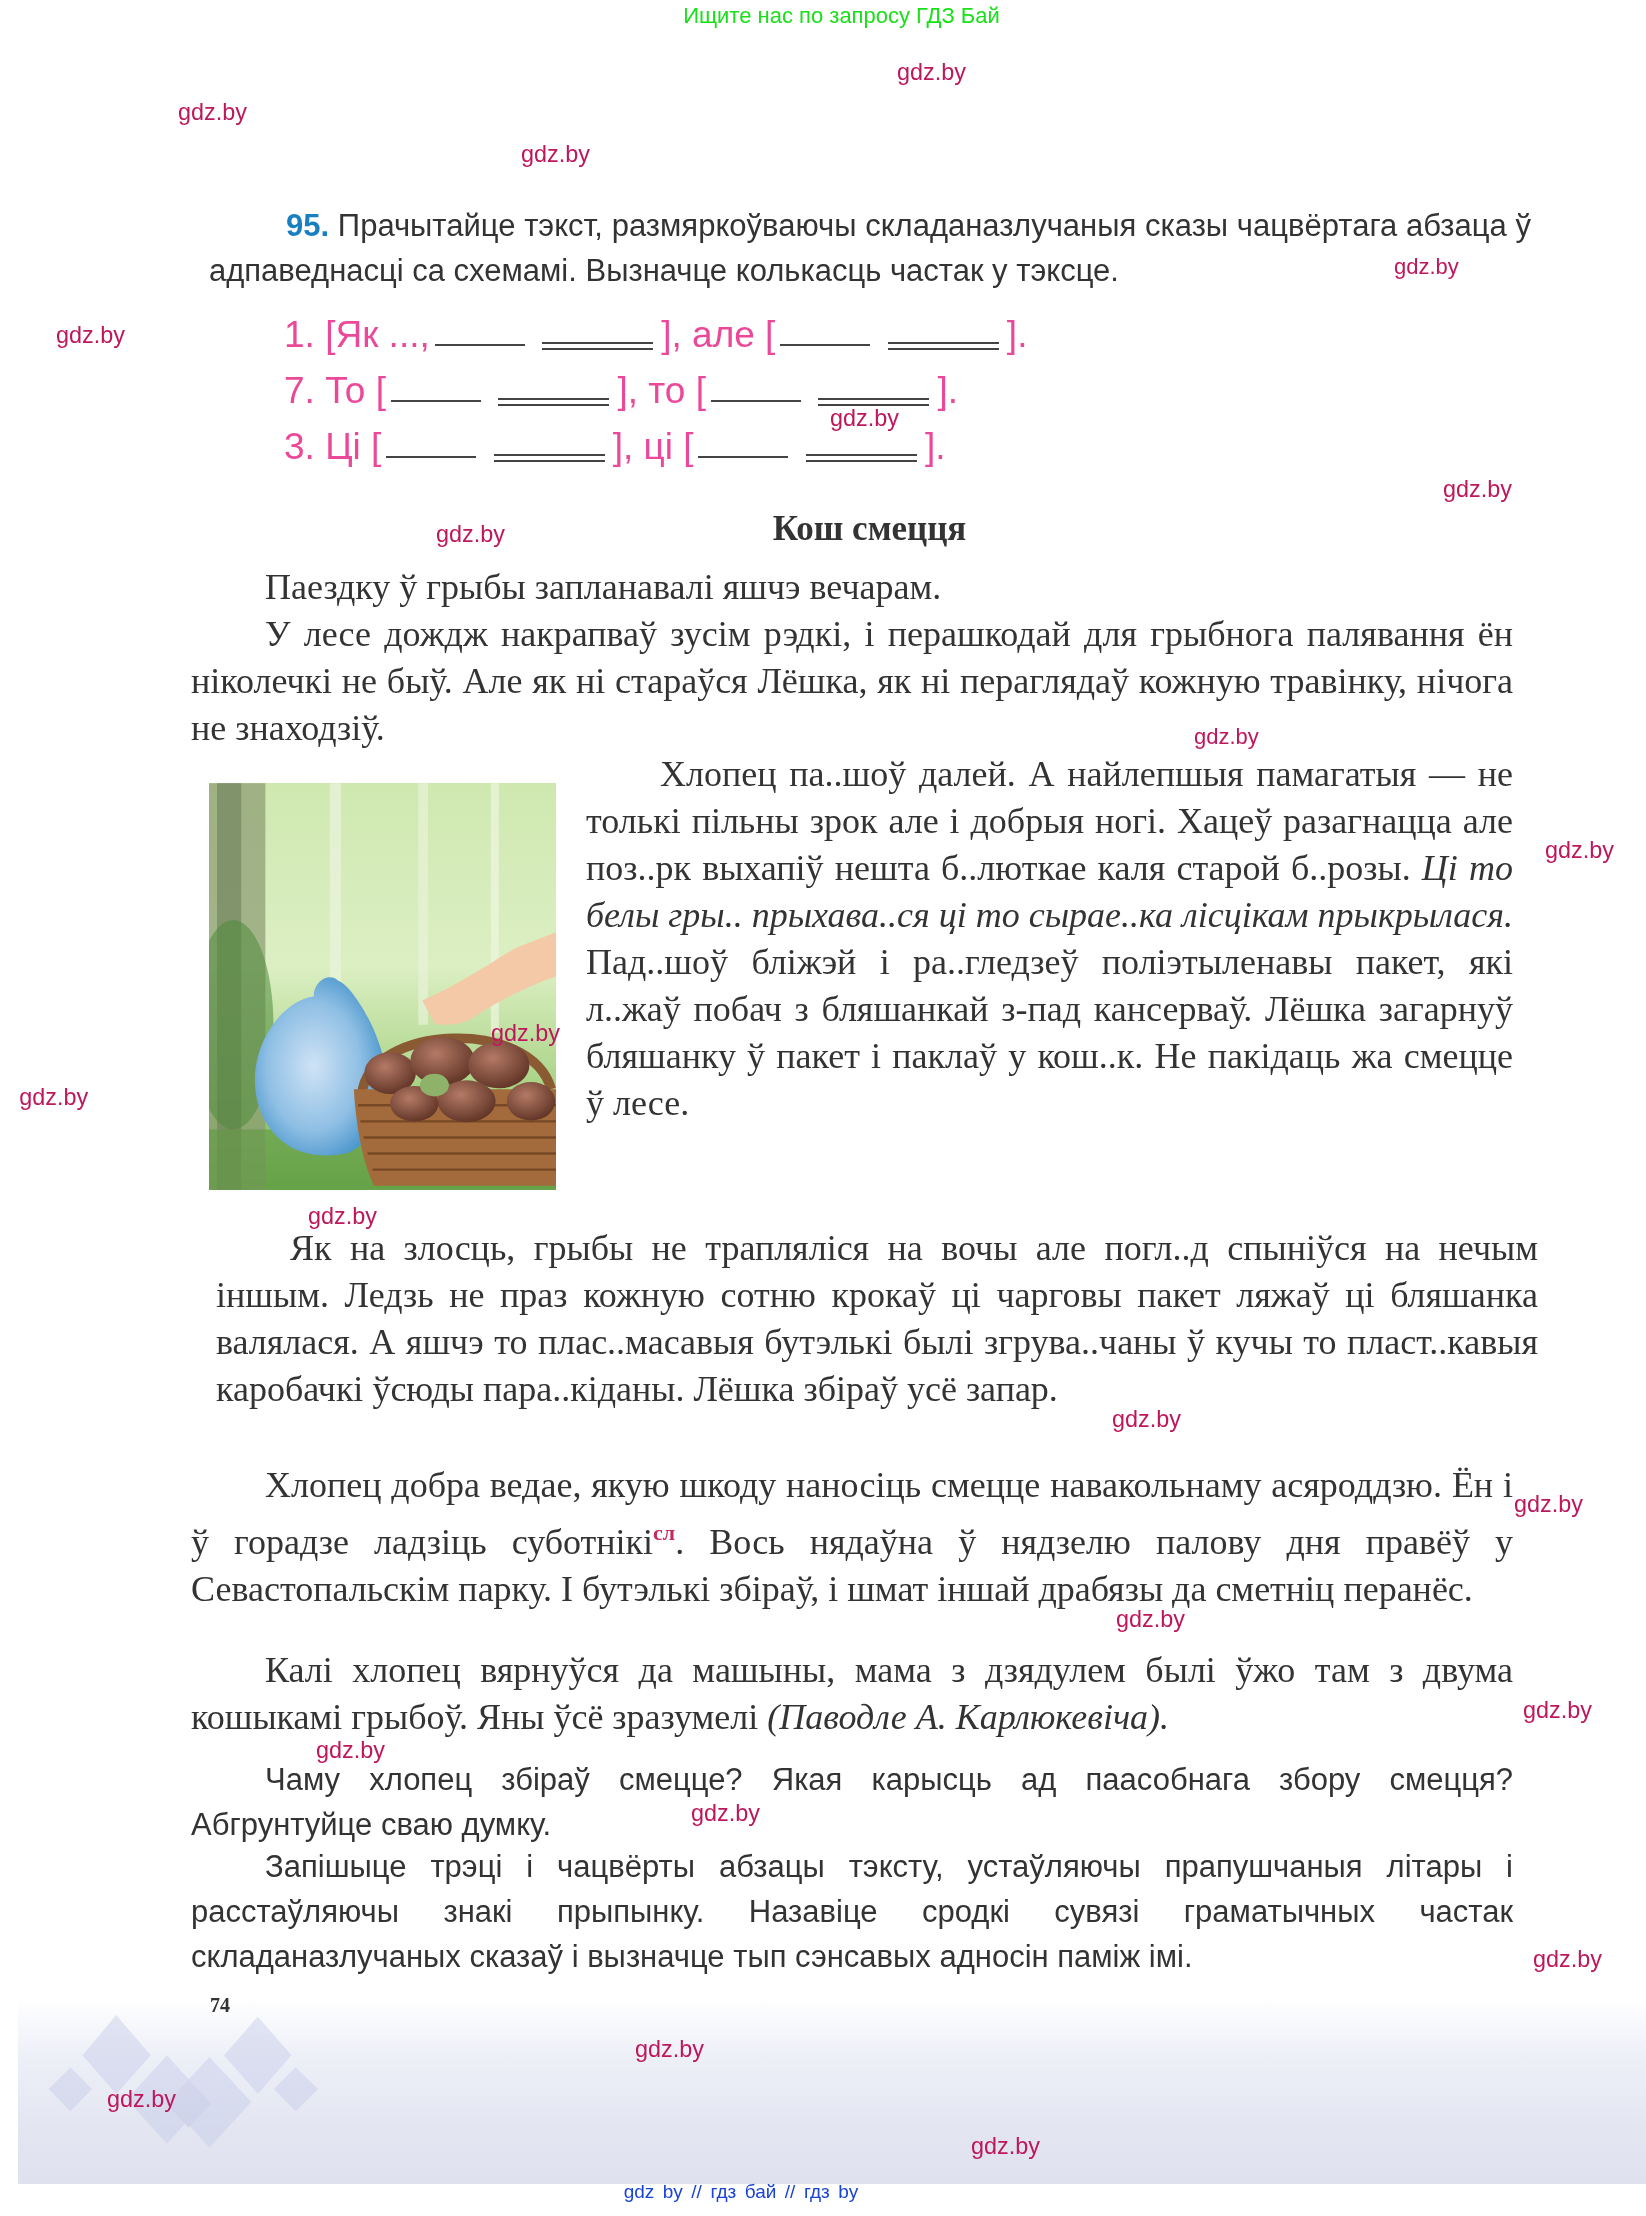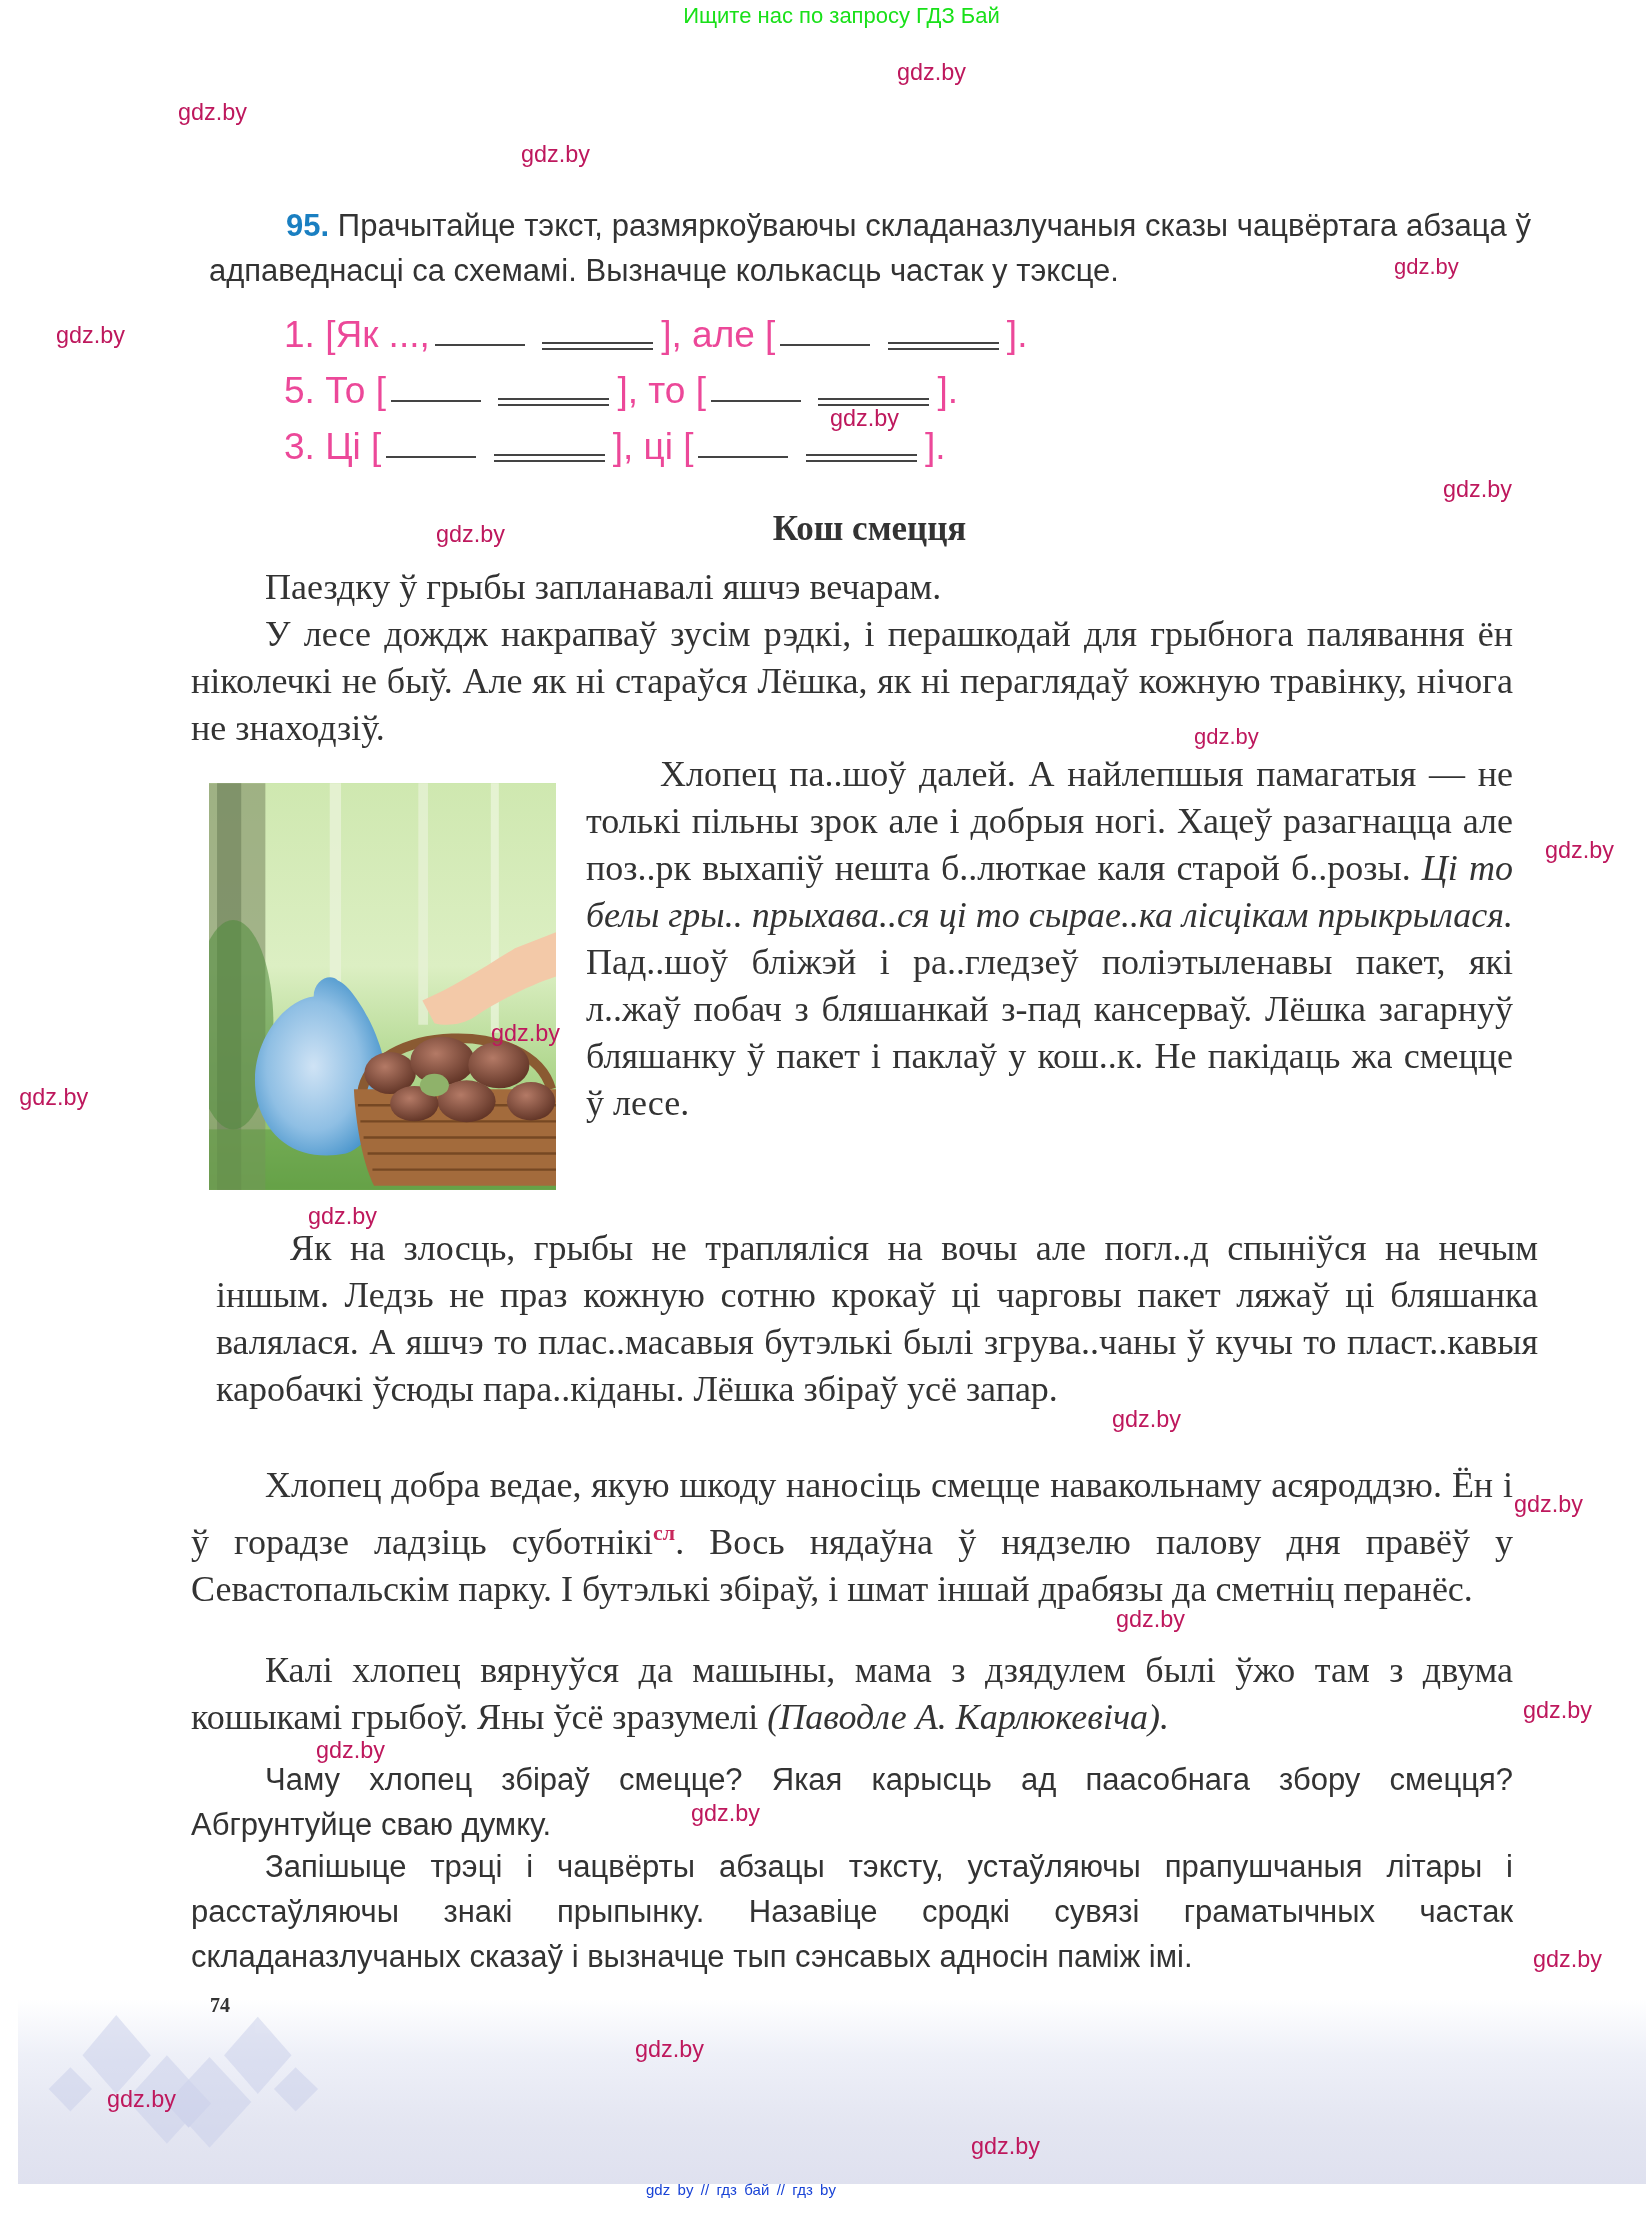--- a/index.html
+++ b/index.html
@@ -51,41 +51,41 @@
   
   .q { position: absolute; left: 191px; width: 1322px; font-family: "Liberation Sans", sans-serif;
     font-size: 31px; line-height: 45px; color: #333; text-align: justify; }
 
   
   .footer-band { left: 0; top: 1999px; width: 1647px; height: 185px;
     background: linear-gradient(180deg, #ffffff 0%, #eef0f8 30%, #e3e5f1 70%, #dfe1ef 100%); }
   .page-num { left: 192px; top: 1994px; font-family: "Liberation Serif", serif;
     font-weight: bold; font-size: 20px; color: #333; }
   .bottom-links { left: 0; width: 1446px; top: 2181px; text-align: center;
-    font-family: "Liberation Sans", sans-serif; font-size: 15px; color: #1a44d6; word-spacing: 3.2px; }
+    font-family: "Liberation Sans", sans-serif; font-size: 19px; color: #1a44d6; word-spacing: 3.2px; }
 </style>
 </head>
 <body>
 
 <div class="abs top-banner">Ищите нас по запросу ГДЗ Бай</div>
 
 <div class="abs task"><span class="task-num">95.</span> <span>Прачытайце тэкст, размяркоўваючы складаназлучаныя сказы чацвёртага абзаца ў адпаведнасці са схемамі. Вызначце колькасць частак у тэксце.</span></div>
 
 <div class="abs schemes">
   <div class="scheme-row">
     <span>1. [Як ...,</span>
     <span class="ul-single"></span>
     <span class="ul-double"></span>
     <span>], але [</span>
     <span class="ul-single"></span>
     <span class="ul-double"></span>
     <span>].</span>
   </div>
   <div class="scheme-row">
-    <span>5. То [</span>
+    <span>7. То [</span>
     <span class="ul-single"></span>
     <span class="ul-double"></span>
     <span>], то [</span>
     <span class="ul-single"></span>
     <span class="ul-double"></span>
     <span>].</span>
   </div>
   <div class="scheme-row">
     <span>3. Ці [</span>
     <span class="ul-single"></span>

